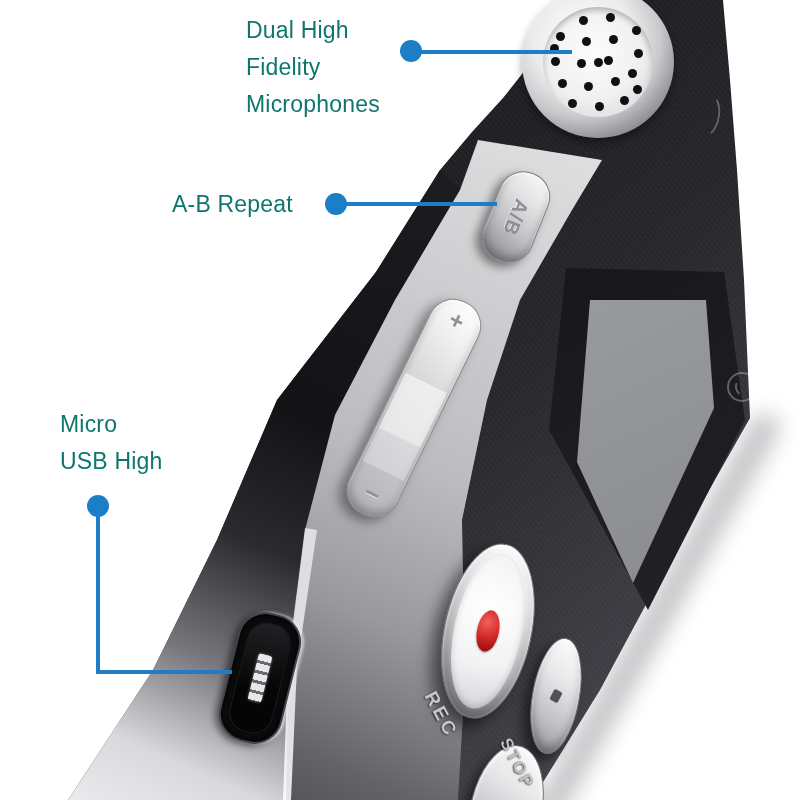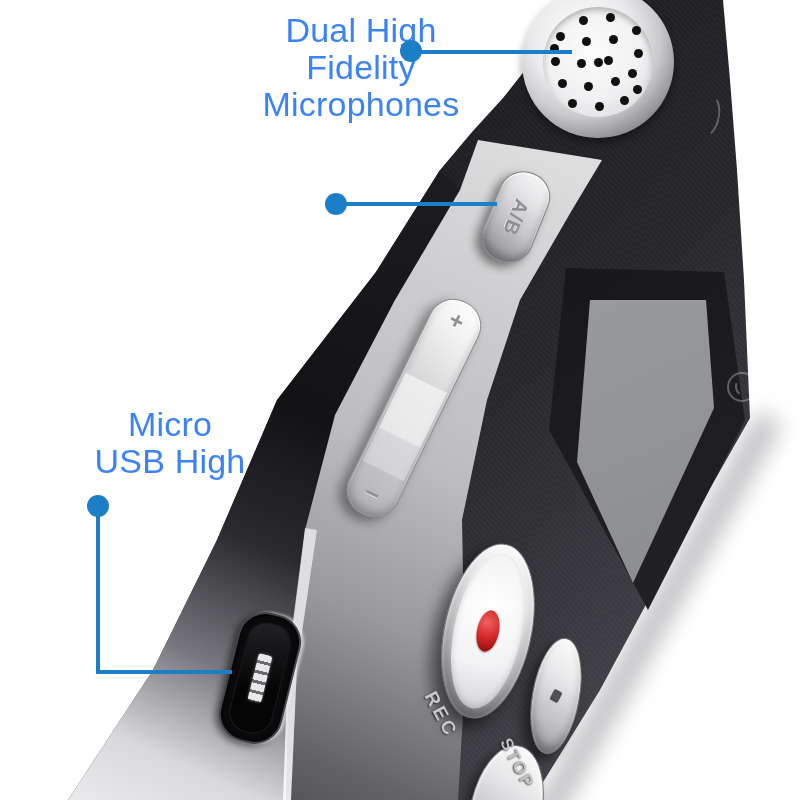--- a/index.html
+++ b/index.html
@@ -177,22 +177,22 @@
   }
   .engraving-circle-icon{
     z-index:4;left:727px;top:372px;width:26px;height:26px;border-radius:50%;
     border:2px solid rgba(255,255,255,.3);display:flex;align-items:center;justify-content:center;
   }
   .engraving-circle-icon i{display:block;width:10px;height:13px;border-radius:50%;
     border:2px solid transparent;border-left-color:rgba(255,255,255,.3);transform:rotate(-15deg);}
 
   
   .callout-label{
-    position:absolute;font-size:34px;line-height:37px;color:#3b82f6;
-    white-space:pre-line;letter-spacing:.2px;z-index:20;text-align:center;
+    position:absolute;font-size:23px;line-height:37px;color:#0f766e;
+    white-space:pre-line;letter-spacing:.2px;z-index:20;
   }
   .callout-dot{position:absolute;width:22px;height:22px;border-radius:50%;background:#1b7ec6;z-index:20;}
   .callout-line{position:absolute;background:#1b7ec6;z-index:20;}
   .mic-label{left:246px;top:12px;width:230px;}
   .mic-dot{left:400px;top:40px;}
   .mic-line{left:411px;top:50px;width:161px;height:4px;}
   .ab-label{left:172px;top:186px;width:220px;}
   .ab-dot{left:325px;top:193px;}
   .ab-line{left:336px;top:202px;width:161px;height:4px;}
   .usb-label{left:60px;top:406px;width:220px;}
@@ -254,20 +254,21 @@
   <div class="abs engraving-circle-icon">
       <i></i>
     </div>
 
   <div class="callout-label mic-label">Dual High
 Fidelity
 Microphones</div>
   <div class="callout-dot mic-dot"></div>
   <div class="callout-line mic-line"></div>
 
+  <div class="callout-label ab-label">A-B Repeat</div>
   <div class="callout-dot ab-dot"></div>
   <div class="callout-line ab-line"></div>
 
   <div class="callout-label usb-label">Micro
 USB High</div>
   <div class="callout-dot usb-dot"></div>
   <div class="callout-line usb-vline"></div>
   <div class="callout-line usb-hline"></div>
 
 </div>

